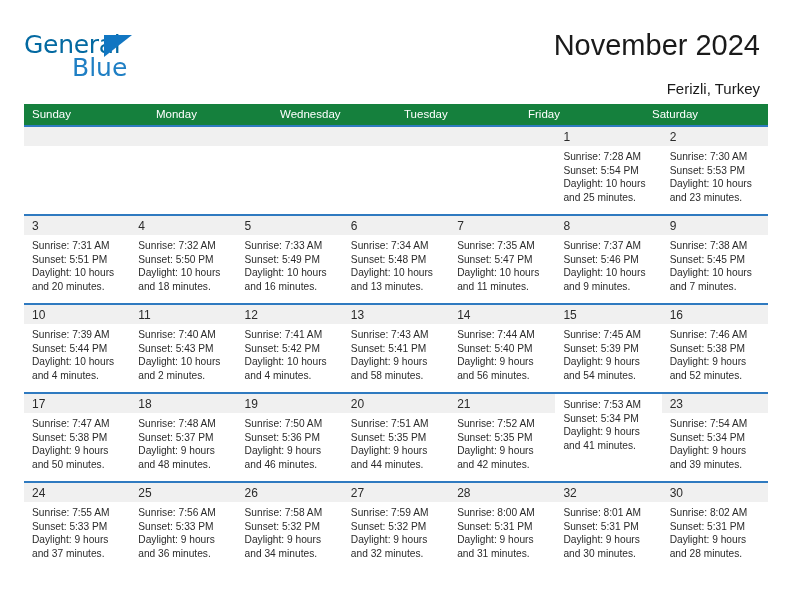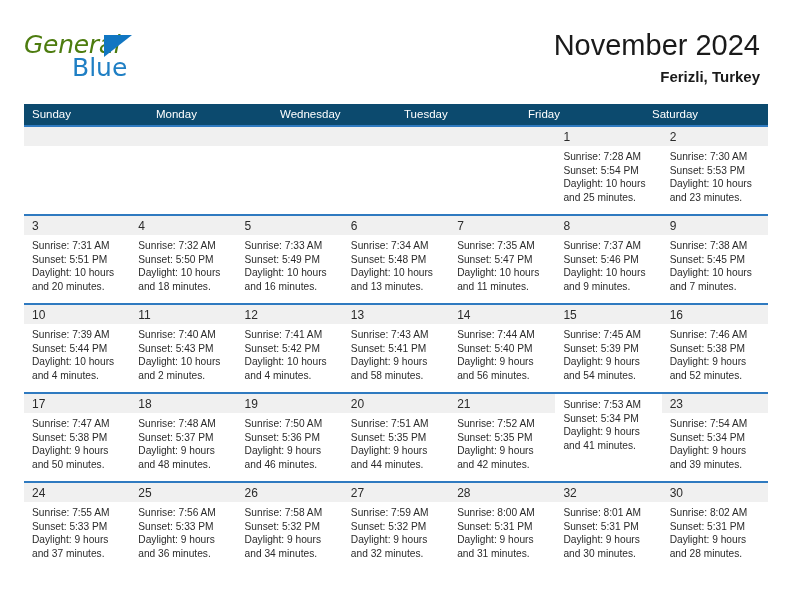--- a/index.html
+++ b/index.html
@@ -31,27 +31,26 @@
   }
   .logo {
     position: absolute;
     left: 0;
     top: 4px;
     width: 220px;
     height: 60px;
   }
   .logo-general {
     font-size: 25px;
-    color: #4d7c0f;
+    color: #0369a1;
     letter-spacing: -0.3px;
     line-height: 26px;
     display: block;
     font-family: "DejaVu Sans", sans-serif;
     font-weight: 400;
-    font-style: italic;
   }
   .logo-tri {
     position: absolute;
     left: 80px;
     top: 3px;
     width: 0;
     height: 0;
     border-left: 28px solid #1176c2;
     border-bottom: 22px solid transparent;
   }
@@ -72,37 +71,37 @@
   }
   .cal-title {
     font-size: 29px;
     font-weight: 400;
     color: #1a1a1a;
     line-height: 34px;
     white-space: nowrap;
   }
   .cal-subtitle {
     font-size: 15px;
-    font-weight: 700;
+    font-weight: 400;
     color: #1a1a1a;
     line-height: 22px;
-    margin-top: 4px;
+    margin-top: 16px;
     white-space: nowrap;
   }
 
   
   .calendar {
     position: absolute;
     left: 24px;
     top: 104px;
     width: 744px;
   }
   .dow-row {
     display: flex;
-    background: #0c4a6e;
+    background: #15803d;
     height: 21px;
   }
   .dow {
     flex: 1 1 0;
     color: #ffffff;
     font-size: 11.5px;
     line-height: 21px;
     padding-left: 8px;
     box-sizing: border-box;
     white-space: nowrap;

